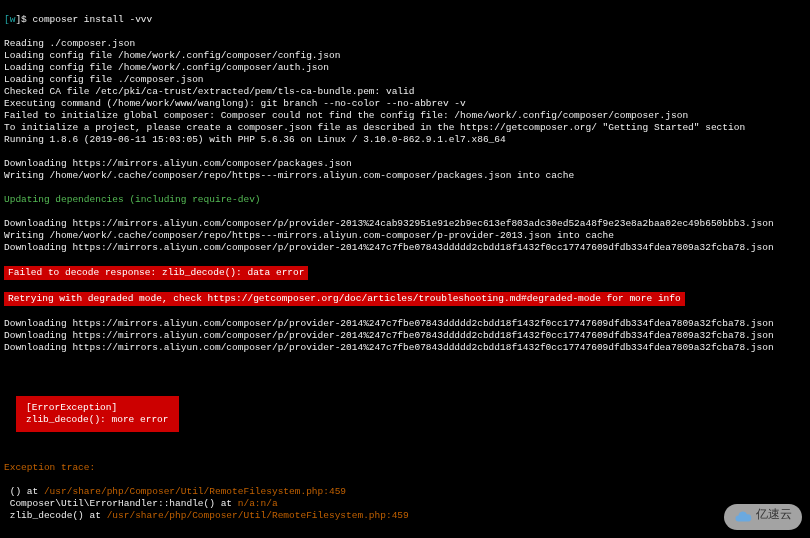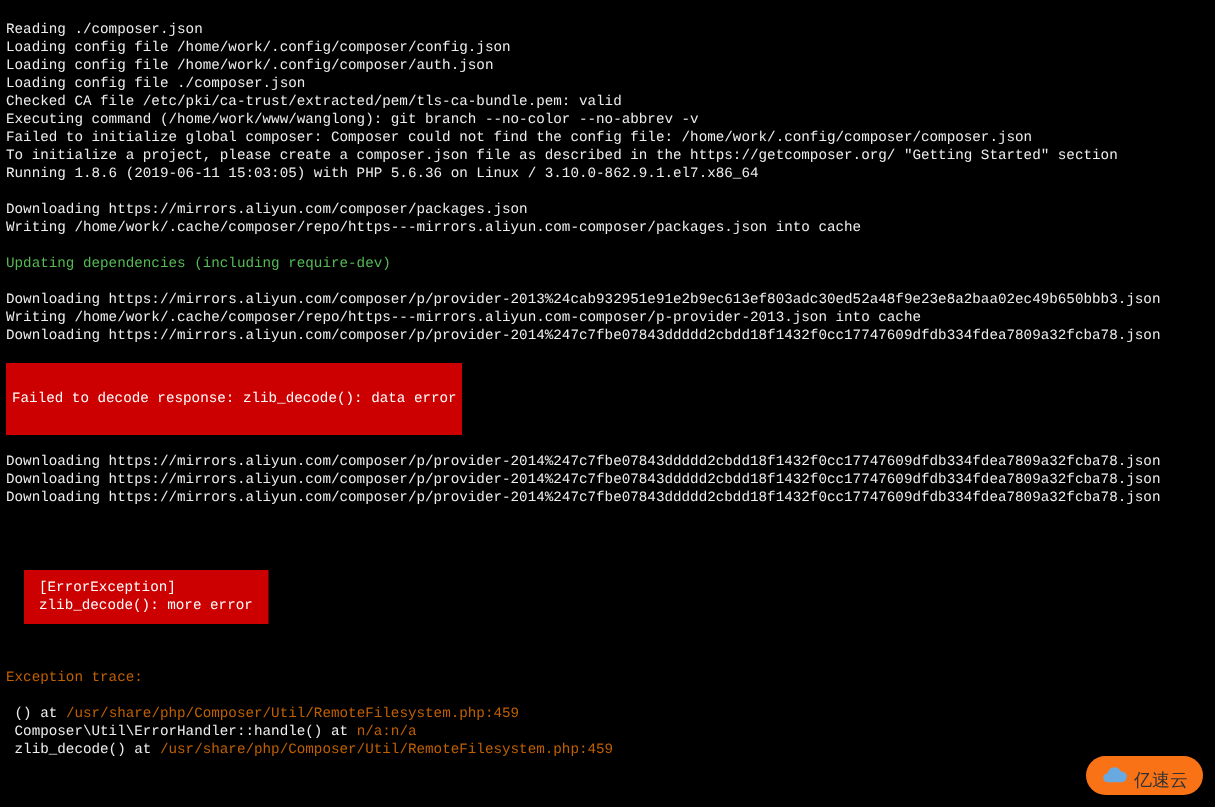--- a/index.html
+++ b/index.html
@@ -2,34 +2,36 @@
 <html><head>
 <meta charset="utf-8">
 <style>
   html,body{margin:0;padding:0;background:#000;width:810px;height:538px;overflow:hidden;font-family:"Courier New",monospace;font-size:9.5px;line-height:12px;color:#ccc}
   .term{padding:2px 4px;white-space:pre;overflow:hidden}
   .ln{display:block}
   .white{color:#eee}
   .orange{color:#c06000}
   .green{color:#5b5}
   .cyan{color:#2aa}
-  .redbg{background:#c00;color:#fff;display:inline-block;padding:18px 4px}
+  .redbg{background:#c00;color:#fff;display:inline-block;padding:1px 4px}
   .errbox{background:#c00;color:#fff;display:inline-block;padding:6px 10px;margin:6px 12px}
-  .logo{position:absolute;right:8px;bottom:8px;background:#f97316;border-radius:18px;padding:4px 10px;font-family:sans-serif;font-size:12px;color:#333;display:flex;align-items:flex-end;gap:4px}
+  .logo{position:absolute;right:8px;bottom:8px;background:#a3a3a3;border-radius:18px;padding:4px 10px;font-family:sans-serif;font-size:12px;color:#333;display:flex;align-items:flex-start;gap:4px}
   .logo svg{width:18px;height:18px}
 </style>
 </head>
 <body>
 
 <div class="term">
+<span class="ln"><span class="cyan">[w</span><span class="white">]$ </span><span class="white">composer install -vvv</span></span>
 <span id="pre"><span class="ln white">Reading ./composer.json</span><span class="ln white">Loading config file /home/work/.config/composer/config.json</span><span class="ln white">Loading config file /home/work/.config/composer/auth.json</span><span class="ln white">Loading config file ./composer.json</span><span class="ln white">Checked CA file /etc/pki/ca-trust/extracted/pem/tls-ca-bundle.pem: valid</span><span class="ln white">Executing command (/home/work/www/wanglong): git branch --no-color --no-abbrev -v</span><span class="ln white">Failed to initialize global composer: Composer could not find the config file: /home/work/.config/composer/composer.json</span><span class="ln white">To initialize a project, please create a composer.json file as described in the https://getcomposer.org/ "Getting Started" section</span><span class="ln white">Running 1.8.6 (2019-06-11 15:03:05) with PHP 5.6.36 on Linux / 3.10.0-862.9.1.el7.x86_64</span></span>
 <span id="dl1"><span class="ln white">Downloading https://mirrors.aliyun.com/composer/packages.json</span><span class="ln white">Writing /home/work/.cache/composer/repo/https---mirrors.aliyun.com-composer/packages.json into cache</span></span>
 <span class="ln green">Updating dependencies (including require-dev)</span>
 <span id="dl2"><span class="ln white">Downloading https://mirrors.aliyun.com/composer/p/provider-2013%24cab932951e91e2b9ec613ef803adc30ed52a48f9e23e8a2baa02ec49b650bbb3.json</span><span class="ln white">Writing /home/work/.cache/composer/repo/https---mirrors.aliyun.com-composer/p-provider-2013.json into cache</span><span class="ln white">Downloading https://mirrors.aliyun.com/composer/p/provider-2014%247c7fbe07843ddddd2cbdd18f1432f0cc17747609dfdb334fdea7809a32fcba78.json</span></span>
 <span class="ln"><span class="redbg">Failed to decode response: zlib_decode(): data error</span></span>
+<span class="ln"><span class="redbg">Retrying with degraded mode, check https://getcomposer.org/doc/articles/troubleshooting.md#degraded-mode for more info</span></span>
 <span id="dl3"><span class="ln white">Downloading https://mirrors.aliyun.com/composer/p/provider-2014%247c7fbe07843ddddd2cbdd18f1432f0cc17747609dfdb334fdea7809a32fcba78.json</span><span class="ln white">Downloading https://mirrors.aliyun.com/composer/p/provider-2014%247c7fbe07843ddddd2cbdd18f1432f0cc17747609dfdb334fdea7809a32fcba78.json</span><span class="ln white">Downloading https://mirrors.aliyun.com/composer/p/provider-2014%247c7fbe07843ddddd2cbdd18f1432f0cc17747609dfdb334fdea7809a32fcba78.json</span></span>
 <span class="ln"> </span>
 <div class="errbox"><span>[ErrorException]</span><br><span>zlib_decode(): more error</span></div>
 <span class="ln"> </span>
 <span class="ln orange">Exception trace:</span>
 <span id="trace"><span class="ln"><span class="white"> () at </span><span class="orange">/usr/share/php/Composer/Util/RemoteFilesystem.php:459</span></span><span class="ln"><span class="white"> Composer\Util\ErrorHandler::handle() at </span><span class="orange">n/a:n/a</span></span><span class="ln"><span class="white"> zlib_decode() at </span><span class="orange">/usr/share/php/Composer/Util/RemoteFilesystem.php:459</span></span></span>
 
 
 
 </div>

